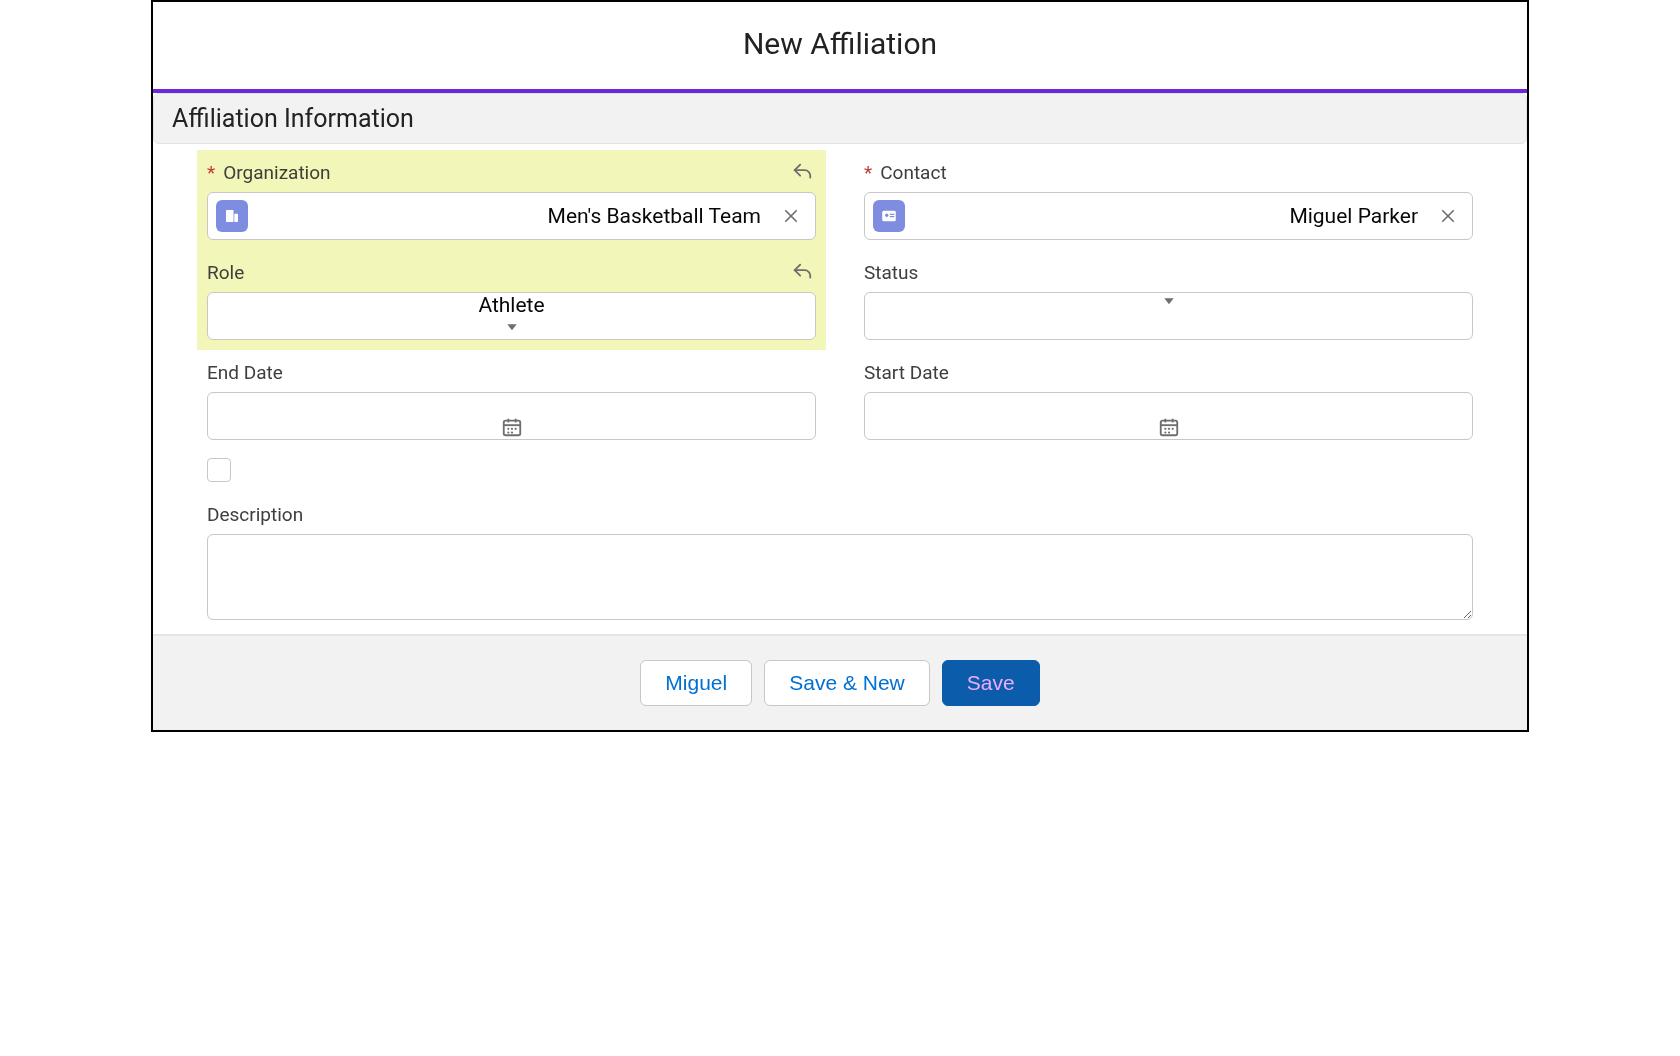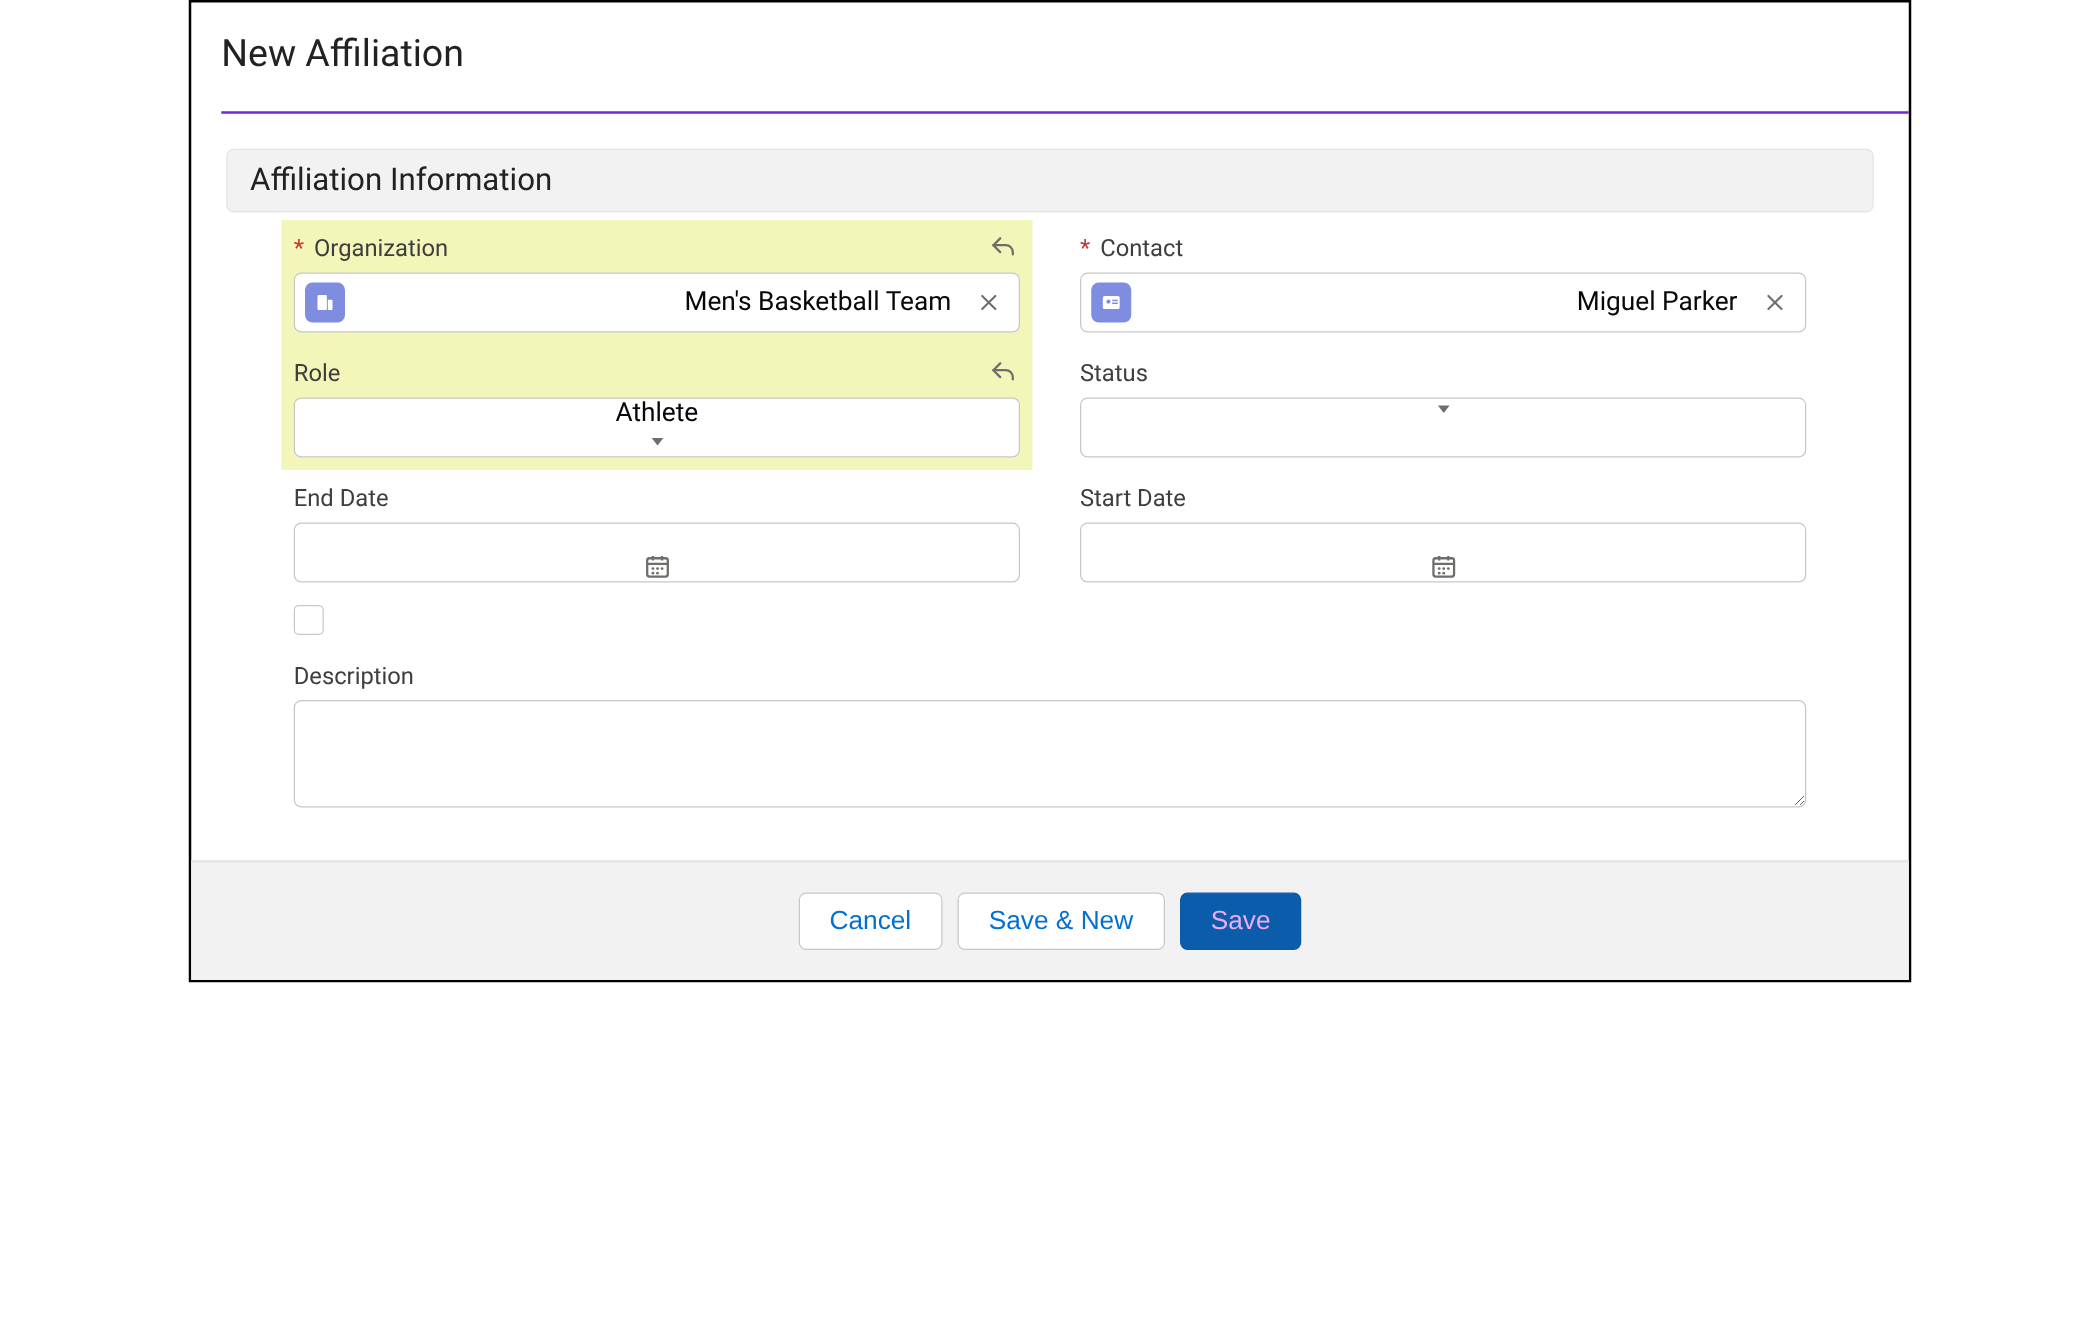--- a/index.html
+++ b/index.html
@@ -10,31 +10,31 @@
   }
   .modal {
     width: 1378px;
     margin: 0 auto;
     border: 2px solid #000;
     background: #fff;
     display: flex;
     flex-direction: column;
   }
   .modal-header {
+    text-align: center;
     padding: 24px 0 28px;
-    border-bottom: 2px solid #6d28d9;
-    margin-left: 24px;
+    border-bottom: 4px solid #6d28d9;
   }
   .modal-header h1 {
     font-size: 30px;
     font-weight: 400;
     color: #222;
   }
   .modal-body {
-    padding: 28px;
+    padding: 0;
     flex: 1;
   }
   .section-header {
     background: #f3f2f2;
     border: 1px solid #e3e3e3;
     border-radius: 6px;
     padding: 10px 18px;
     margin-bottom: 6px;
   }
   .section-header h2 {
@@ -375,18 +375,18 @@
         <div class="field-label-row">
           <label class="field-label">Description</label>
         </div>
         <textarea class="textarea" style=""></textarea>
       </div>
 
     </div>
   </div>
 
   <div class="modal-footer">
-    <button class="btn">Cancel</button>
+    <button class="btn">Miguel</button>
     <button class="btn">Save &amp; New</button>
     <button class="btn btn-primary">Save</button>
   </div>
 
 </div>
 
 </body></html>

